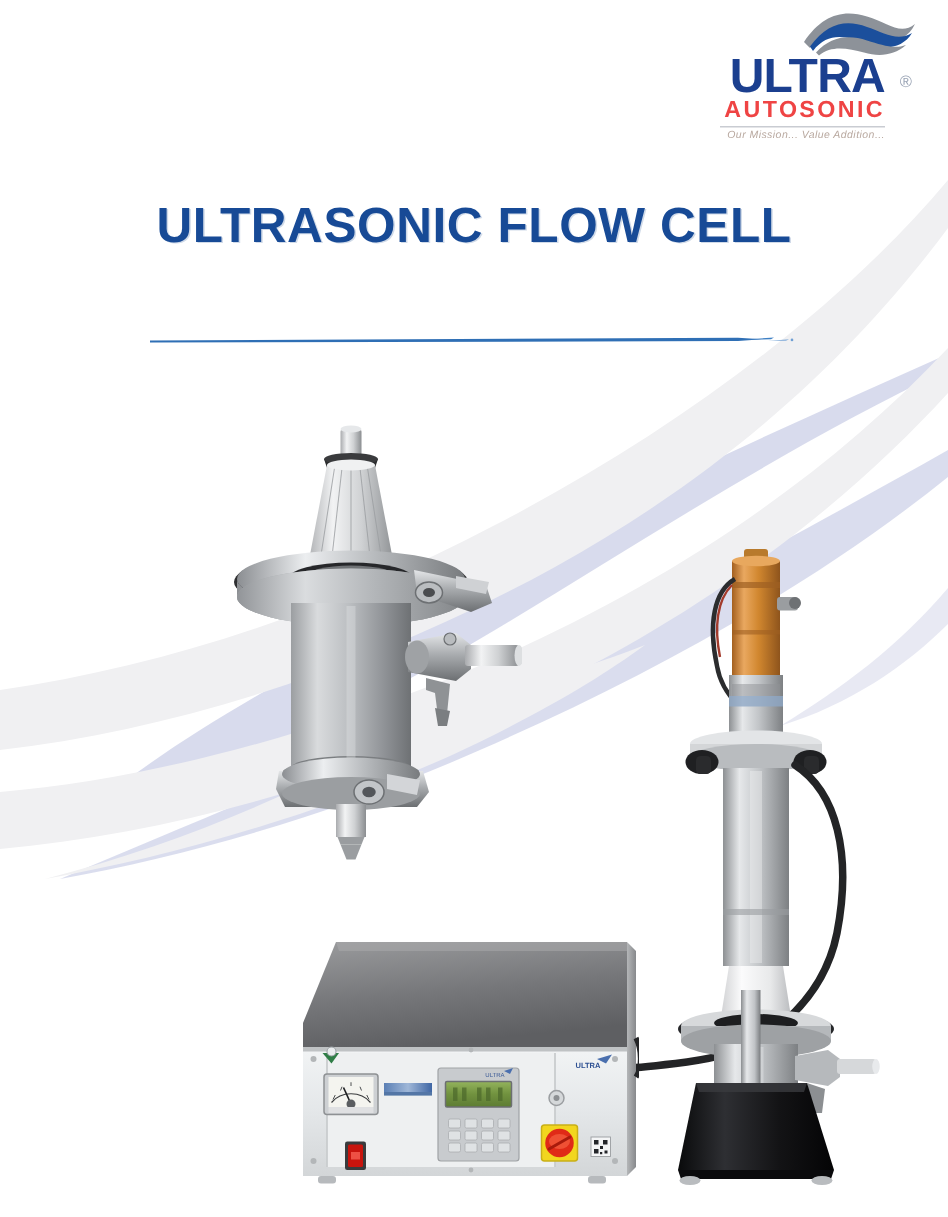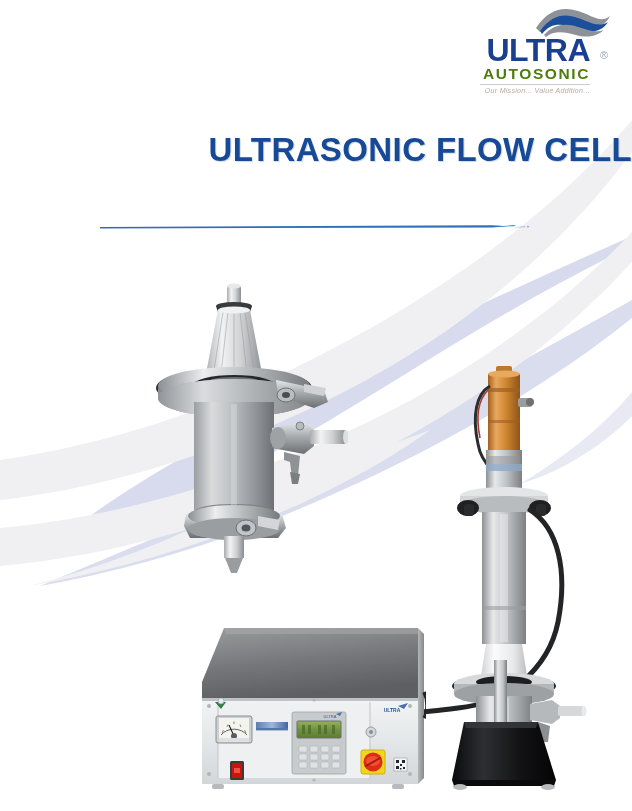--- a/index.html
+++ b/index.html
@@ -24,33 +24,33 @@
     color:#1b3f8f;line-height:1;
     font-family:"Liberation Sans", sans-serif;
   }
   .logo-reg{
     position:absolute;right:6px;top:46px;
     font-size:11px;color:#9aa4b5;line-height:1;
   }
   .logo-auto{
     position:absolute;right:24px;top:62px;
     font-size:15.5px;font-weight:bold;letter-spacing:1.6px;
-    color:#4d7c0f;line-height:1;text-align:center;
+    color:#ef4444;line-height:1;text-align:center;
   }
   .logo-rule{position:absolute;right:24px;top:80px;width:110px;height:1px;background:#c9ccd2;}
   .logo-tag{
     position:absolute;right:24px;top:83px;
     font-size:7px;color:#b9a9a0;letter-spacing:0.3px;
     font-style:italic;line-height:1;white-space:nowrap;
   }
 
   
   .title{
     position:absolute;left:0;top:128px;width:632px;
-    text-align:right;
+    text-align:center;
     color:#174a96;
     font-size:33px;font-weight:bold;letter-spacing:0.4px;
     line-height:1.32;
     z-index:4;
     text-shadow:1px 1px 0 rgba(120,150,190,.35);
   }
   .divider{position:absolute;left:100px;top:222px;width:430px;height:10px;z-index:4;}
 
   
   .prod{position:absolute;z-index:3;}

